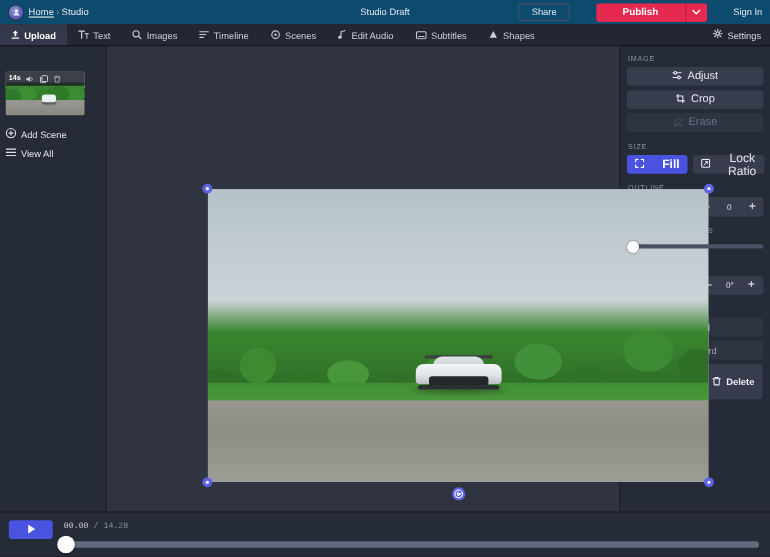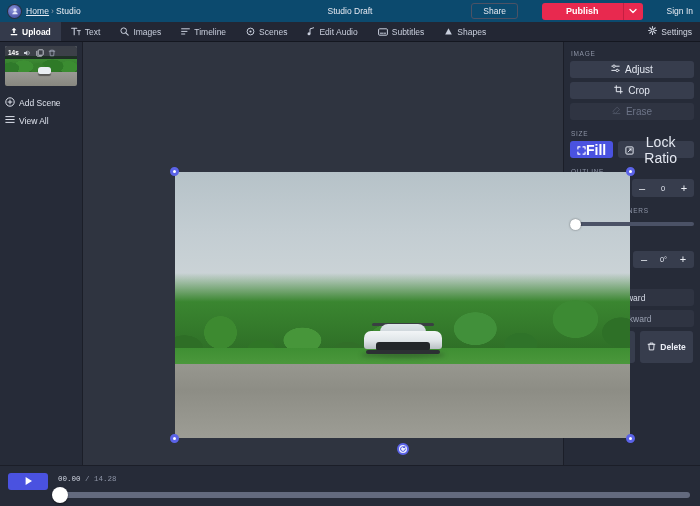--- a/index.html
+++ b/index.html
@@ -68,22 +68,22 @@
   .settings {
     margin-left: auto; display: flex; align-items: center; gap: 4px;
     padding: 0 8px; font-size: 8.5px; color: #d2d7e3;
   }
 
   
   .body { flex: 1; display: flex; min-height: 0; }
 
   
   .scenes {
-    width: 83px; background: #262b38; flex-shrink: 0;
-    padding: 4px 5px 0 5px;
+    width: 97px; background: #262b38; flex-shrink: 0;
+    padding: 23px 5px 0 5px;
     border-right: 1px solid #1b1e28;
   }
   .thumb { position: relative; width: 72px; height: 40px; border-radius: 2px; overflow: hidden; }
   .thumb-img { position: absolute; inset: 0; }
   .thumb-sky { position:absolute; left:0; right:0; top:0; height:38%; background: linear-gradient(#c3cdd3, #cfd7db); }
   .thumb-trees { position:absolute; left:0; right:0; top:26%; height:42%;
      background:
        radial-gradient(ellipse 14px 9px at 8% 70%, #2f7a2a 0%, #2f7a2a 60%, transparent 62%),
        radial-gradient(ellipse 16px 10px at 26% 62%, #3d8f33 0%, #3d8f33 60%, transparent 62%),
        radial-gradient(ellipse 13px 8px at 45% 72%, #357f2c 0%, #357f2c 60%, transparent 62%),
@@ -175,22 +175,22 @@
   .p-btn {
     width: 100%; height: 17px; background: #373d4d; border: none; border-radius: 3px;
     color: #e4e8f1; font-size: 10px; display: flex; align-items: center;
     justify-content: center; gap: 5px; margin-bottom: 4px; font-family: inherit;
   }
   .p-btn.disabled { color: #6d7488; background: #2f3442; }
   .p-btn.disabled svg { opacity: .5; }
   .row { display: flex; gap: 5px; }
   .sm-btn {
     background: #373d4d; border: none; border-radius: 3px; color: #e4e8f1;
-    font-size: 14px; height: 17px; display: flex; align-items: center;
-    justify-content: center; gap: 0; padding: 0 7px; font-family: inherit;
+    font-size: 11px; height: 17px; display: flex; align-items: center;
+    justify-content: center; gap: 16px; padding: 0 7px; font-family: inherit;
   }
   .sm-btn.accent { background: #4a52e0; color: #fff; font-weight: bold; }
   .mb10 { margin-bottom: 10px; }
 
   .outline-row { display: flex; gap: 5px; margin-bottom: 10px; }
   .swatch-box {
     flex: 1; height: 18px; background: #373d4d; border-radius: 3px;
     display: flex; align-items: center; gap: 5px; padding: 0 5px;
   }
   .swatch { width: 10px; height: 10px; border-radius: 50%; background: #0d0d0d; flex-shrink: 0; }

